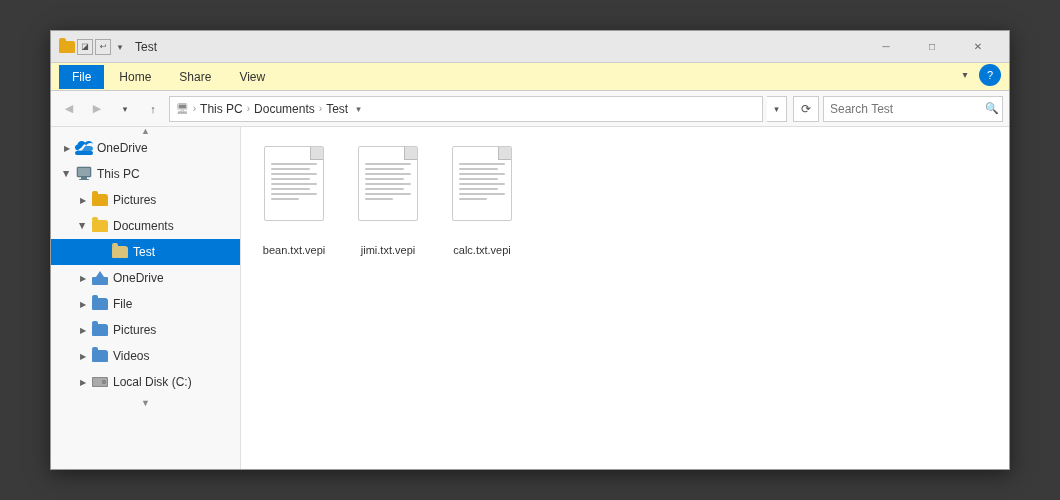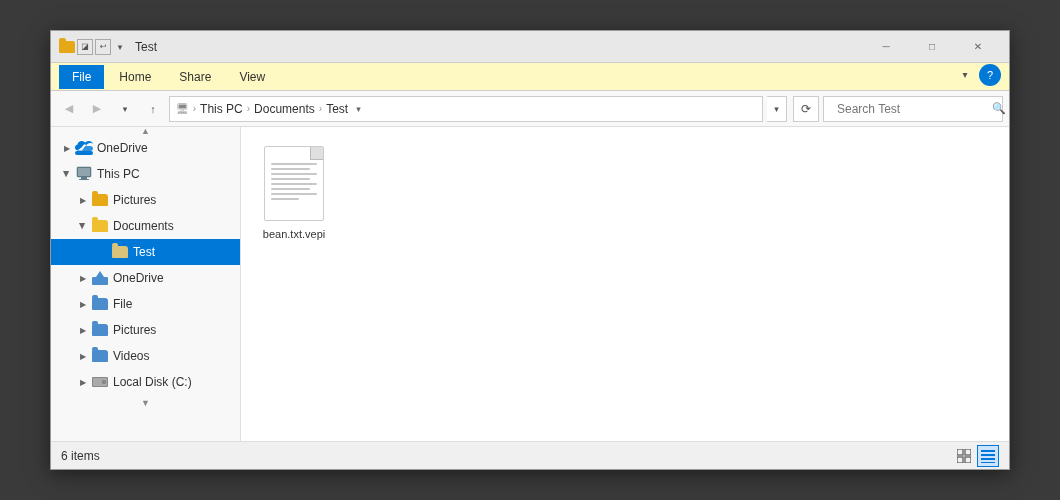--- a/index.html
+++ b/index.html
@@ -193,21 +193,21 @@
       color: #555;
       margin-left: 2px;
     }
     .search-box {
       width: 180px;
       height: 26px;
       border: 1px solid #ccc;
       background: white;
       display: flex;
       align-items: center;
-      padding: 0 13px;
+      padding: 0 6px;
     }
     .search-box input {
       border: none;
       outline: none;
       font-size: 12px;
       color: #999;
       flex: 1;
       background: transparent;
     }
     .search-icon-btn {
@@ -356,21 +356,21 @@
       margin-bottom: 3px;
       border-radius: 1px;
     }
     .file-doc-line:nth-child(even) { width: 85%; }
     .file-doc-line:last-child { width: 60%; }
     .file-name {
       font-size: 11px;
       color: #333;
       text-align: left;
       word-break: break-all;
-      margin-top: 4px;
+      margin-top: 20px;
       line-height: 1.3;
     }
     
     .status-bar {
       height: 28px;
       background: #f0f0f0;
       border-top: 1px solid #ddd;
       display: flex;
       align-items: center;
       padding: 0 10px;
@@ -582,40 +582,53 @@
               <div class="file-doc-line"></div>
               <div class="file-doc-line"></div>
               <div class="file-doc-line"></div>
             </div>
           </div>
         </div>
         <div class="file-name">bean.txt.vepi</div>
       </div>
 
 
-
-
+      <div class="file-item">
+        <div class="file-icon-wrap">
+          <div class="file-doc-icon">
+            <div class="file-doc-lines">
+              <div class="file-doc-line"></div>
+              <div class="file-doc-line"></div>
+              <div class="file-doc-line"></div>
+              <div class="file-doc-line"></div>
+              <div class="file-doc-line"></div>
+              <div class="file-doc-line"></div>
+              <div class="file-doc-line"></div>
+              <div class="file-doc-line"></div>
+            </div>
+          </div>
+        </div>
+        <div class="file-name">jimi.txt.vepi</div>
+      </div>
+
+
+      <div class="file-item">
+        <div class="file-icon-wrap">
+          <div class="file-doc-icon">
+            <div class="file-doc-lines">
+              <div class="file-doc-line"></div>
+              <div class="file-doc-line"></div>
+              <div class="file-doc-line"></div>
+              <div class="file-doc-line"></div>
+              <div class="file-doc-line"></div>
+              <div class="file-doc-line"></div>
+              <div class="file-doc-line"></div>
+              <div class="file-doc-line"></div>
+            </div>
+          </div>
+        </div>
+        <div class="file-name">calc.txt.vepi</div>
+      </div>
 
     </div>
   </div>
 
-  <div class="status-bar">
-    <div class="status-text">6 items</div>
-    <div class="view-btns">
-      <div class="view-btn">
-        <svg width="14" height="14" viewBox="0 0 14 14">
-          <rect x="0" y="0" width="6" height="6" fill="none" stroke="#555" stroke-width="1.2"></rect>
-          <rect x="8" y="0" width="6" height="6" fill="none" stroke="#555" stroke-width="1.2"></rect>
-          <rect x="0" y="8" width="6" height="6" fill="none" stroke="#555" stroke-width="1.2"></rect>
-          <rect x="8" y="8" width="6" height="6" fill="none" stroke="#555" stroke-width="1.2"></rect>
-        </svg>
-      </div>
-      <div class="view-btn active">
-        <svg width="14" height="14" viewBox="0 0 14 14">
-          <rect x="0" y="1" width="14" height="2" fill="#0078d7"></rect>
-          <rect x="0" y="5" width="14" height="2" fill="#0078d7"></rect>
-          <rect x="0" y="9" width="14" height="2" fill="#0078d7"></rect>
-          <rect x="0" y="13" width="14" height="1" fill="#0078d7"></rect>
-        </svg>
-      </div>
-    </div>
-  </div>
 </div>
 
 </body></html>

